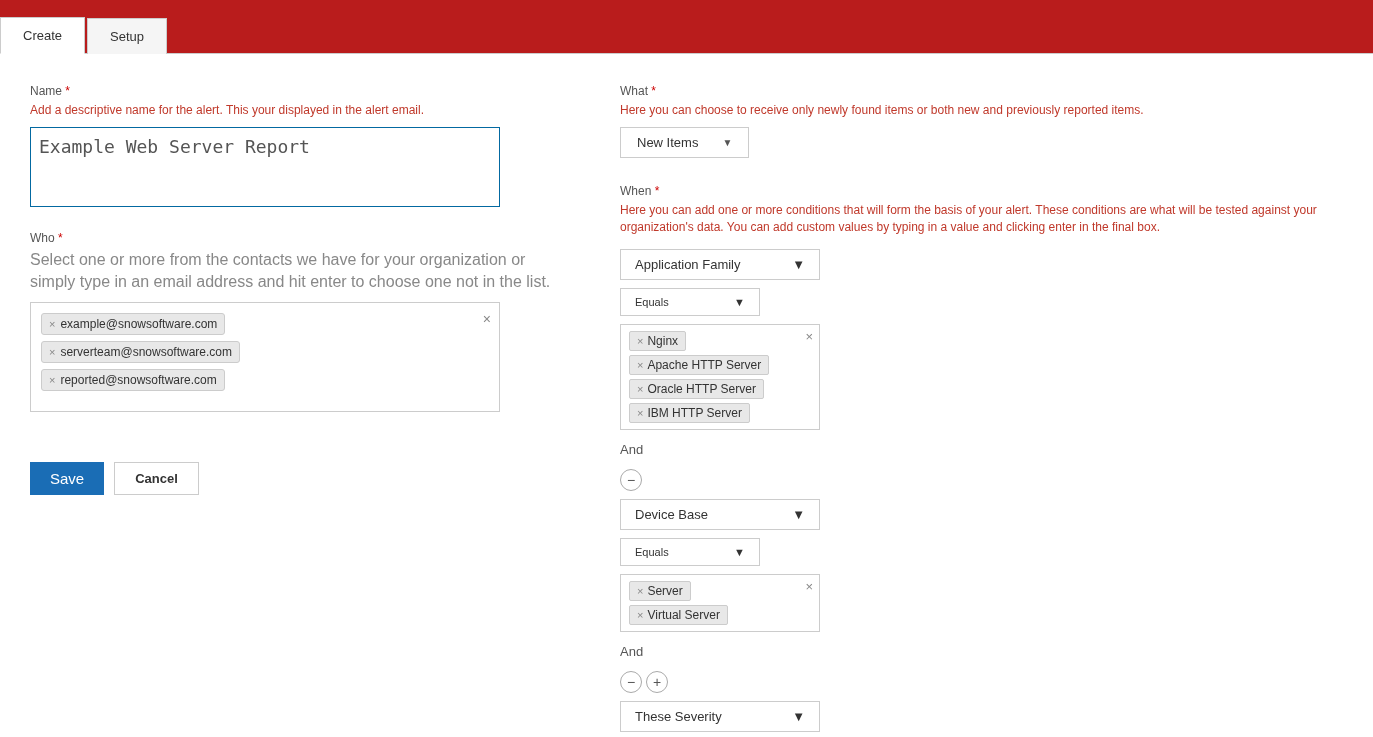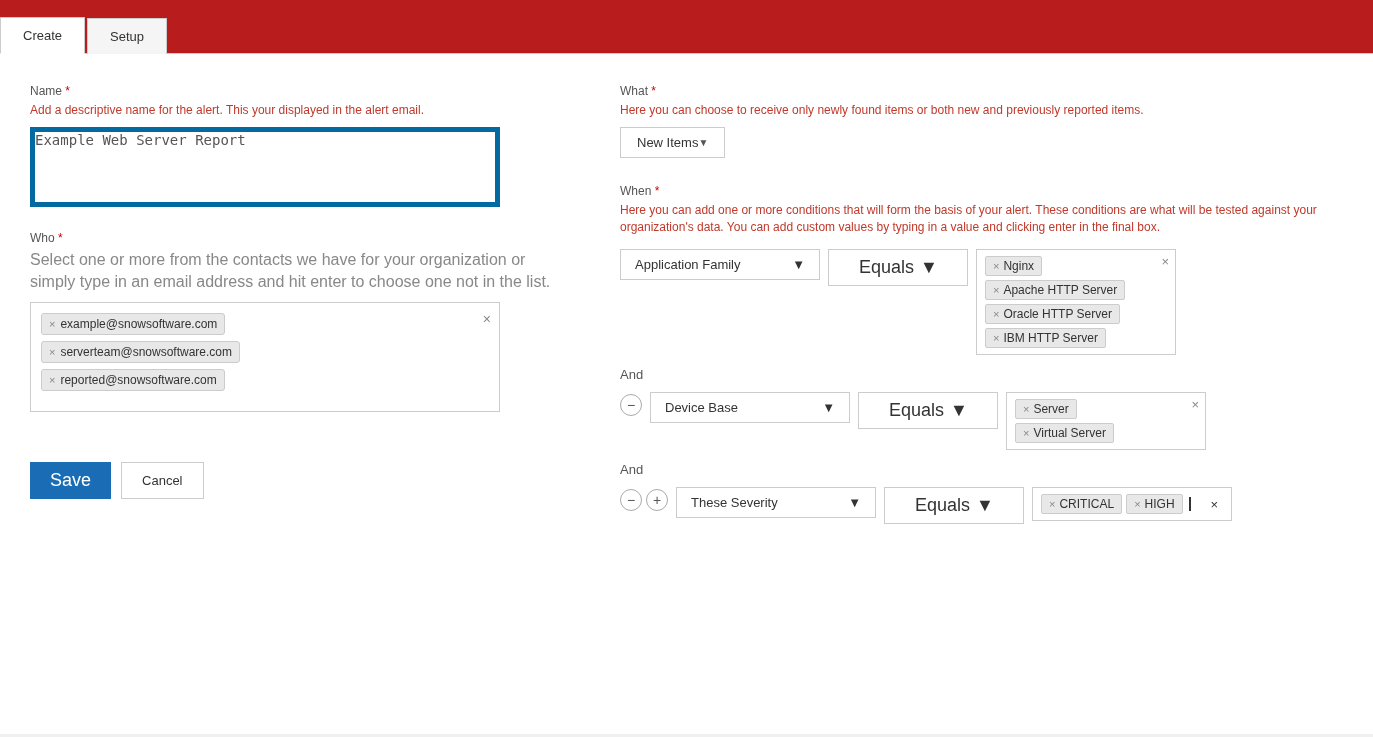--- a/index.html
+++ b/index.html
@@ -62,22 +62,23 @@
     .field-hint {
       font-size: 12px;
       color: #c0392b;
       margin-bottom: 8px;
       line-height: 1.4;
     }
 
     .name-input {
       width: 470px;
       height: 80px;
-      border: 5px solid #0369a1;
-      font-size: 14px;
+      border: 1px solid #0369a1;
+      padding: 8px;
+      font-size: 18px;
       color: #555;
       resize: none;
       display: block;
     }
 
     .who-section {
       margin-top: 24px;
     }
 
     .who-hint {
@@ -133,52 +134,53 @@
 
     .dropdown-btn {
       border: 1px solid #ccc;
       background: #fff;
       padding: 7px 16px;
       cursor: pointer;
       font-size: 13px;
       color: #333;
       display: inline-flex;
       align-items: center;
-      gap: 0;
+      gap: 24px;
     }
 
     .dropdown-btn .arrow { font-size: 10px; color: #555; }
 
     .condition-row {
       display: flex;
       align-items: flex-start;
       gap: 8px;
       margin-bottom: 12px;
+      flex-direction: column;
     }
 
     .condition-field-btn {
       border: 1px solid #ccc;
       background: #fff;
       padding: 7px 14px;
       cursor: pointer;
       font-size: 13px;
       color: #333;
       display: inline-flex;
       align-items: center;
       gap: 6px;
       width: 200px;
       justify-content: space-between;
     }
 
     .condition-equals-btn {
       border: 1px solid #ccc;
       background: #fff;
-      padding: 7px 30px;
-      cursor: pointer;
-      font-size: 18px;
+      padding: 7px 14px;
+      cursor: pointer;
+      font-size: 11px;
       color: #333;
       display: inline-flex;
       align-items: center;
       gap: 6px;
       width: 140px;
       justify-content: space-between;
     }
 
     .tags-box {
       border: 1px solid #ccc;
@@ -274,31 +276,32 @@
       margin-top: 50px;
       display: flex;
       gap: 10px;
     }
 
     .btn-save {
       background: #1a6db5;
       color: #fff;
       border: none;
       padding: 8px 20px;
-      font-size: 18px;
+      font-size: 15px;
       cursor: pointer;
     }
 
     .btn-cancel {
       background: #fff;
       color: #333;
       border: 1px solid #ccc;
       padding: 8px 20px;
       font-size: 13px;
       cursor: pointer;
+      font-weight: bold;
     }
   </style>
 </head>
 <body>
 
 <div class="tabs-bar">
   <div class="tab active">
     <span>Create</span>
   </div>
   <div class="tab">

